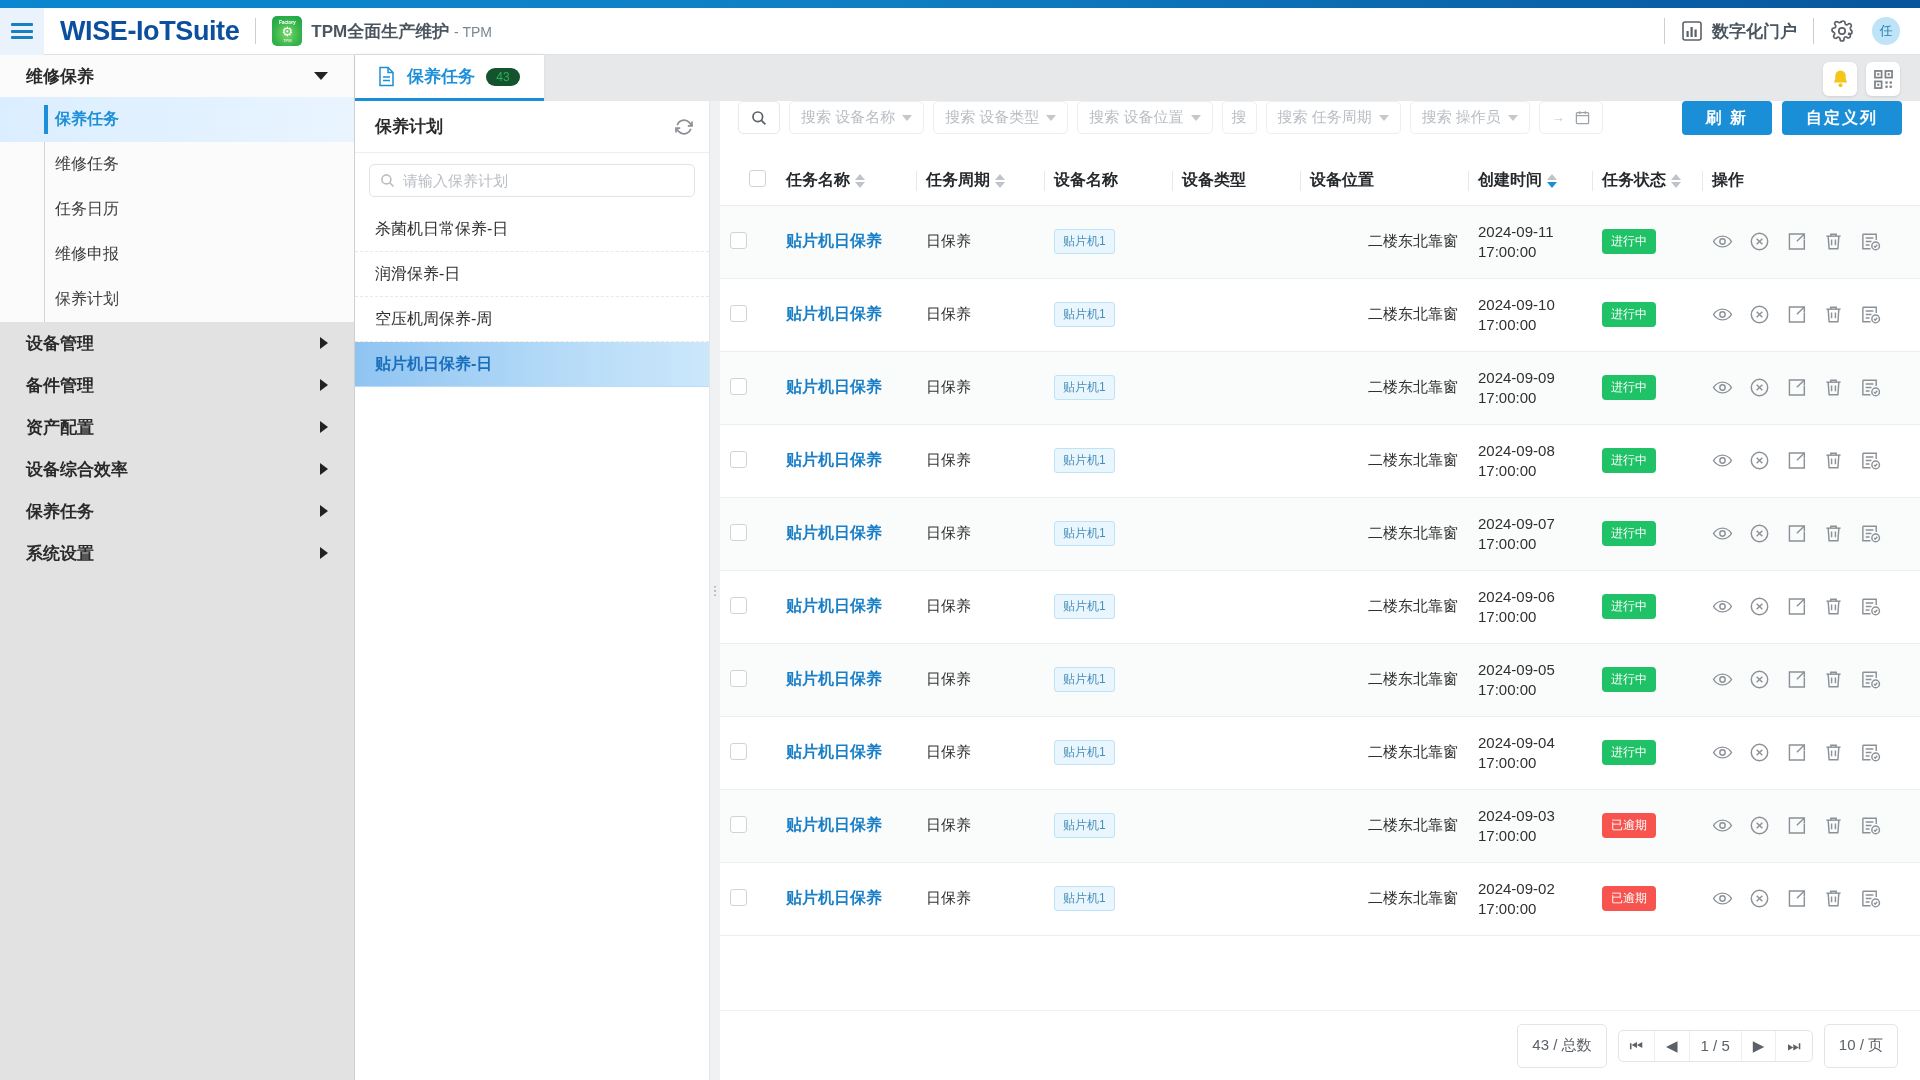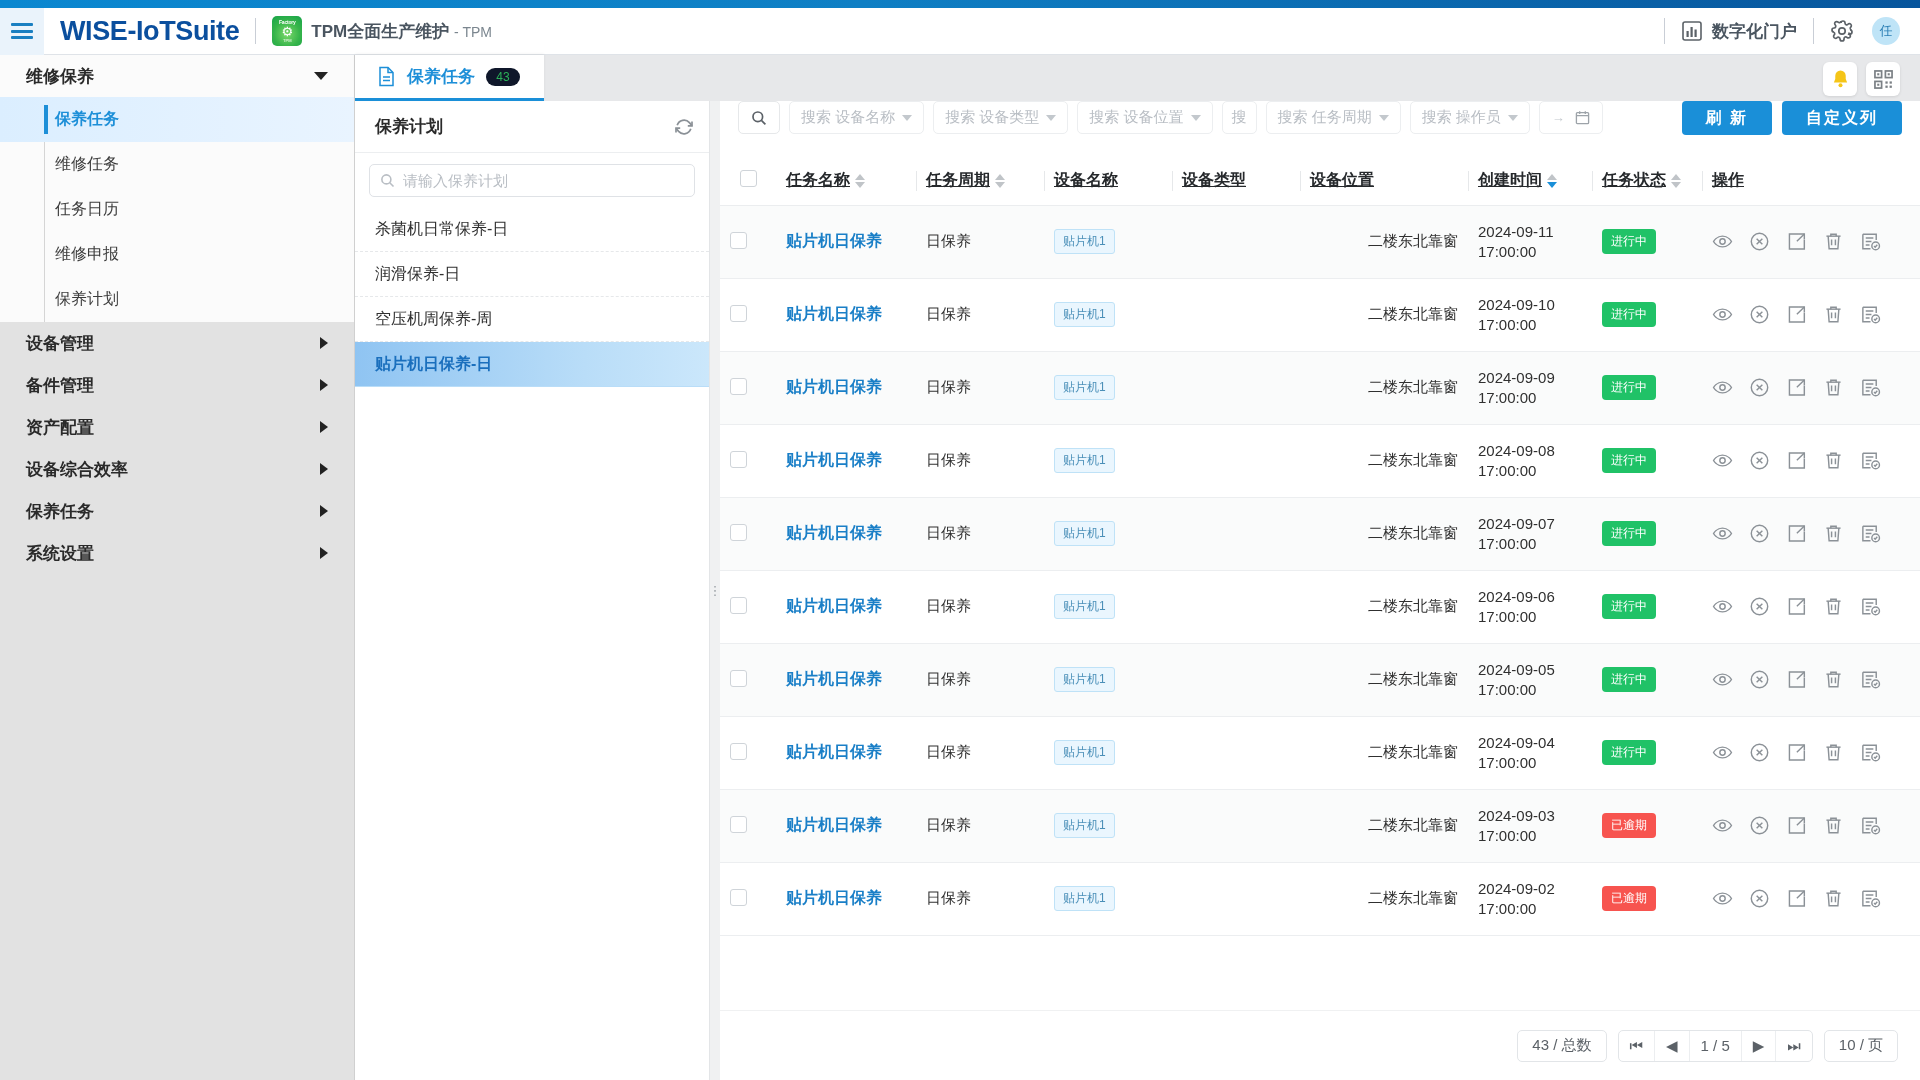--- a/index.html
+++ b/index.html
@@ -76,21 +76,21 @@
   
   .content{flex:1;display:flex;flex-direction:column;min-width:0;background:#f0f1f2;}
   .tabbar{height:46px;background:#e7e8ea;display:flex;align-items:flex-end;position:relative;}
   .tab{
     height:46px;background:#fff;display:flex;align-items:center;gap:11px;
     padding:0 24px 0 22px;border-bottom:3px solid #1a8fd8;cursor:pointer;
     box-shadow:0 -1px 3px rgba(0,0,0,0.06);
   }
   .tab-label{font-size:17px;font-weight:bold;color:#1d8fd8;}
   .tab-badge{
-    background:#0f172a;color:#2bb158;font-size:12px;border-radius:9px;padding:2px 10px;min-width:34px;text-align:center;
+    background:#14532d;color:#2bb158;font-size:12px;border-radius:9px;padding:2px 10px;min-width:34px;text-align:center;
   }
   .tabbar-right{margin-left:auto;display:flex;align-items:center;gap:9px;padding-right:20px;padding-bottom:5px;}
   .sq-btn{width:34px;height:34px;border-radius:6px;background:#fff;display:flex;align-items:center;justify-content:center;
           box-shadow:0 1px 3px rgba(0,0,0,.10);cursor:pointer;}
 
   .panes{flex:1;display:flex;min-height:0;background:#f0f1f2;}
 
   
   .plan-pane{width:355px;flex:none;background:#fff;display:flex;flex-direction:column;border-right:1px solid #e3e5e7;}
   .plan-head{height:52px;display:flex;align-items:center;padding:0 14px 0 20px;border-bottom:1px solid #eceef0;}
@@ -132,24 +132,23 @@
     gap:10px;padding:0 12px;cursor:pointer;
   }
   .tb-btn-primary{
     height:34px;padding:0 24px;background:#1a8fd8;color:#ffffff;border:none;border-radius:4px;
     font-size:16px;font-weight:bold;letter-spacing:2px;cursor:pointer;font-family:inherit;
   }
   .tb-spacer{margin-left:auto;display:flex;gap:10px;}
 
   table{width:100%;border-collapse:collapse;table-layout:fixed;}
   thead th{
-    height:48px;font-size:16px;font-weight:bold;color:#26292c;text-align:center;
+    height:48px;font-size:16px;font-weight:bold;color:#26292c;text-align:right;
     border-bottom:1px solid #ebedef;padding:0 10px;background:#fff;position:relative;
     white-space:nowrap;
-    text-decoration:underline;
   }
   thead th .th-inner{display:flex;align-items:center;gap:5px;}
   thead th.sep:before{content:"";position:absolute;left:0;top:14px;bottom:14px;width:1px;background:#e6e8ea;}
   .sorter{display:inline-flex;flex-direction:column;gap:2px;}
   .sorter .up{width:0;height:0;border-left:5px solid transparent;border-right:5px solid transparent;border-bottom:6px solid #c0c4c8;}
   .sorter .dn{width:0;height:0;border-left:5px solid transparent;border-right:5px solid transparent;border-top:6px solid #c0c4c8;}
   .sorter.desc .dn{border-top-color:#1a8fd8;}
   tbody td{
     height:73px;font-size:15px;color:#303030;padding:0 10px;border-bottom:1px solid #eceef0;vertical-align:middle;
   }
@@ -170,21 +169,21 @@
   .status.overdue{background:#f7544f;}
   .ops{display:flex;align-items:center;gap:16px;}
   .op-icon{cursor:pointer;display:inline-flex;}
 
   .table-scroll{flex:1;overflow:hidden;}
   .pager{
     height:70px;display:flex;align-items:center;justify-content:flex-end;gap:11px;padding:0 22px;flex:none;
     border-top:1px solid #f0f1f2;background:#fff;
   }
   .pg-box{
-    height:32px;border:1px solid #e2e5e8;border-radius:5px;display:flex;align-items:center;
+    height:44px;border:1px solid #e2e5e8;border-radius:5px;display:flex;align-items:center;
     font-size:15px;color:#5b6167;padding:0 14px;background:#fff;cursor:pointer;white-space:nowrap;
   }
   .pg-group{height:32px;border:1px solid #e2e5e8;border-radius:5px;display:flex;align-items:stretch;background:#fff;overflow:hidden;}
   .pg-group > div{display:flex;align-items:center;justify-content:center;padding:0 11px;font-size:15px;color:#5b6167;cursor:pointer;}
   .pg-group > div + div{border-left:1px solid #eceef0;}
   .pg-arrow{color:#b9bec4;font-size:11px;}
 </style>
 </head>
 <body>
 

